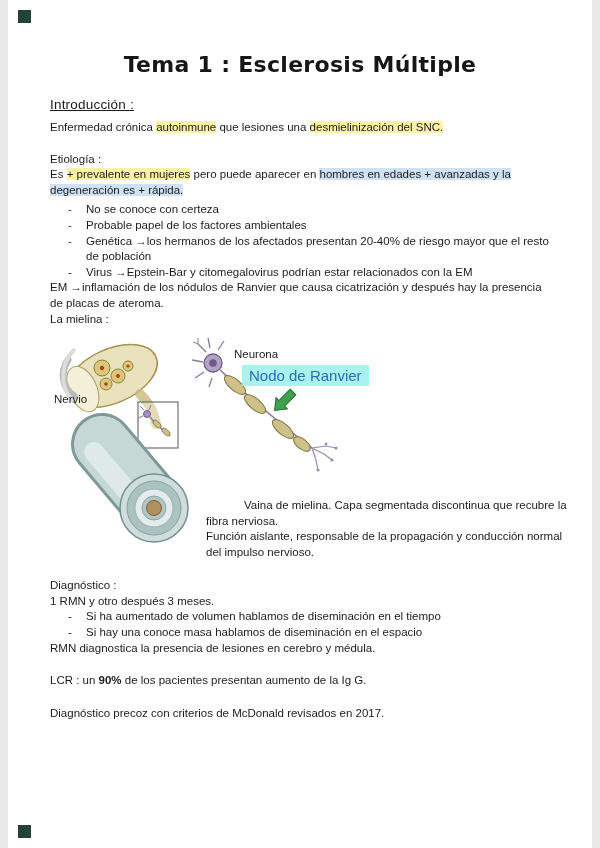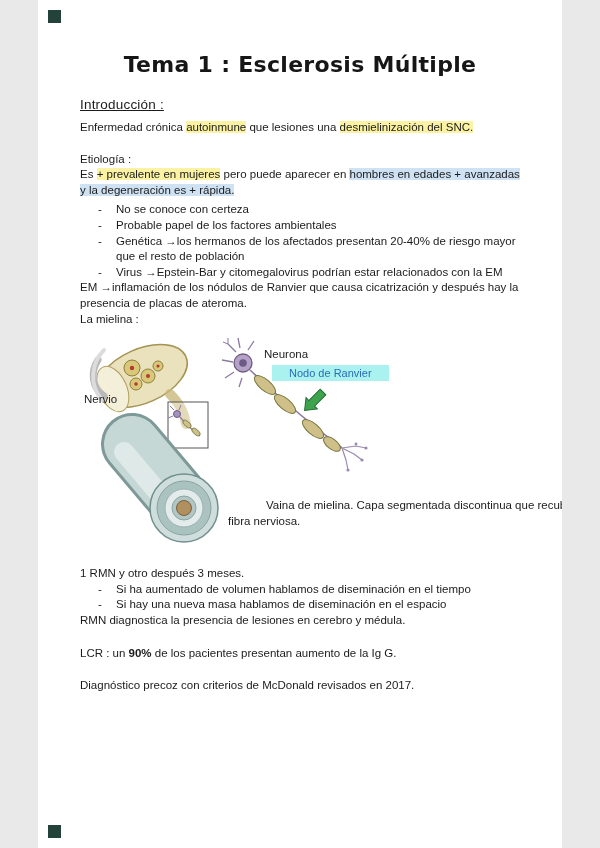--- a/index.html
+++ b/index.html
@@ -1,40 +1,40 @@
 <!DOCTYPE html>
 <html style="--highlight-yellow: #fbf3a3; --highlight-blue: #cfe2f3; --node-label-bg: #a9f2ef; --node-label-text: #2b6cb8; --arrow-green: #3fa34d; --corner-square: #22423a;"><head>
 <meta charset="utf-8">
 <style>
   *{margin:0;padding:0;box-sizing:border-box}
   html,body{background:#e9e9e9}
   body{font-family:"Liberation Sans",sans-serif;color:#1b1b1b}
-  .page{position:relative;width:524px;height:848px;background:#ffffff;margin:0 auto;overflow:hidden}
+  .page{position:relative;width:584px;height:848px;background:#ffffff;margin:0 auto;overflow:hidden}
   .corner{position:absolute;left:10px;width:13px;height:13px;background:var(--corner-square,#22423a)}
   .corner-top{top:10px}
   .corner-bottom{top:825px}
   .title{text-align:center;margin-top:52px;font-family:"DejaVu Sans",sans-serif;font-size:22px;font-weight:700;letter-spacing:.3px;color:#161616}
   .content{padding:0 42px}
   .intro-heading{margin-top:20px;font-size:13.5px;font-weight:400;text-decoration:underline;letter-spacing:.2px}
   .para{font-size:11.5px;line-height:15.6px}
   .p-first{margin-top:8px}
   .hl-y{background:var(--highlight-yellow,#fbf3a3)}
   .hl-b{background:var(--highlight-blue,#cfe2f3)}
   .b{font-weight:700}
   .mt16{margin-top:16px}.mt14{}.mt12{margin-top:12px}.mt17{margin-top:17px}.mt4{margin-top:4px}
   .li{display:flex;padding-left:18px;font-size:11.5px;line-height:15.6px}
   .dash{width:18px;flex:none}
   .li-text{flex:1}
   .figure{position:relative;height:234px;margin-top:5px}
   .fig-svg{position:absolute;left:0;top:0}
   .fig-label{position:absolute;font-size:11.5px;color:#222}
   .lbl-neurona{left:184px;top:16px}
-  .lbl-nodo{left:192px;top:33px;background:var(--node-label-bg,#a9f2ef);color:var(--node-label-text,#2b6cb8);padding:2px 17px;font-size:11px}
+  .lbl-nodo{left:192px;top:33px;background:var(--node-label-bg,#a9f2ef);color:var(--node-label-text,#2b6cb8);padding:2px 7px;font-size:15px}
   .lbl-nervio{left:4px;top:61px}
-  .caption{position:absolute;left:148px;top:166px;width:372px;font-size:11.5px;line-height:15.6px}
+  .caption{position:absolute;left:156px;top:166px;width:372px;font-size:11.5px;line-height:15.6px}
   .cap1{text-indent:38px}
 </style>
 </head>
 <body>
 
 <div class="page">
   <div class="corner corner-top"></div>
   <div class="corner corner-bottom"></div>
 
   <h1 class="title">Tema 1 : Esclerosis Múltiple</h1>
@@ -133,33 +133,35 @@
           <path d="M0,-4 L16,-4 L16,-8 L26,0 L16,8 L16,4 L0,4 Z" fill="#3fa34d" stroke="#1e6b2d" stroke-width="1"></path>
         </g>
       </svg>
 
       <span class="fig-label lbl-neurona">Neurona</span>
       <span class="fig-label lbl-nodo">Nodo de Ranvier</span>
       <span class="fig-label lbl-nervio">Nervio</span>
 
       <div class="caption">
         <p class="cap1">Vaina de mielina. Capa segmentada discontinua que recubre la fibra nerviosa.</p>
+        <p class="cap2">Función aislante, responsable de la propagación y conducción normal del impulso nervioso.</p>
       </div>
     </div>
 
+    <p class="para mt12">Diagnóstico :</p>
     <p class="para">1 RMN y otro después 3 meses.</p>
 
     <div>
       <div class="li">
           <span class="dash">-</span>
           <span class="li-text">Si ha aumentado de volumen hablamos de diseminación en el tiempo</span>
         </div>
       <div class="li">
           <span class="dash">-</span>
-          <span class="li-text">Si hay una nueva masa hablamos de diseminación en el espacio</span>
+          <span class="li-text">Si hay una conoce masa hablamos de diseminación en el espacio</span>
         </div>
     </div>
 
     <p class="para">RMN diagnostica la presencia de lesiones en cerebro y médula.</p>
 
     <p class="para mt17"><span>LCR : un </span><span class="b">90%</span><span> de los pacientes presentan aumento de la Ig G.</span></p>
 
     <p class="para mt17">Diagnóstico precoz con criterios de McDonald revisados en 2017.</p>
 
   </div>

